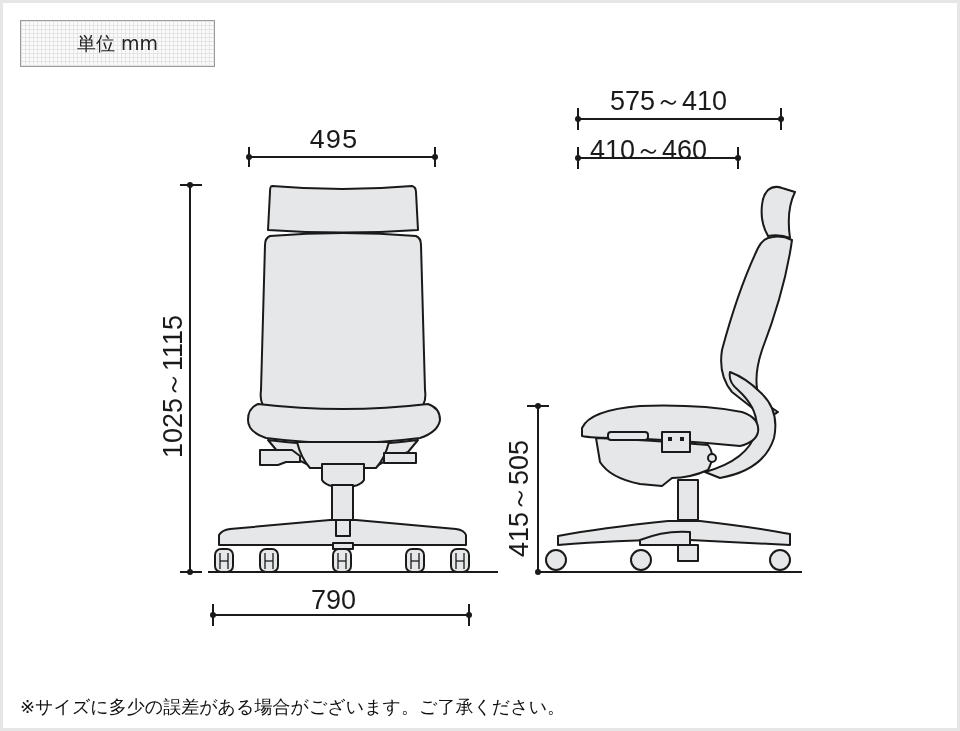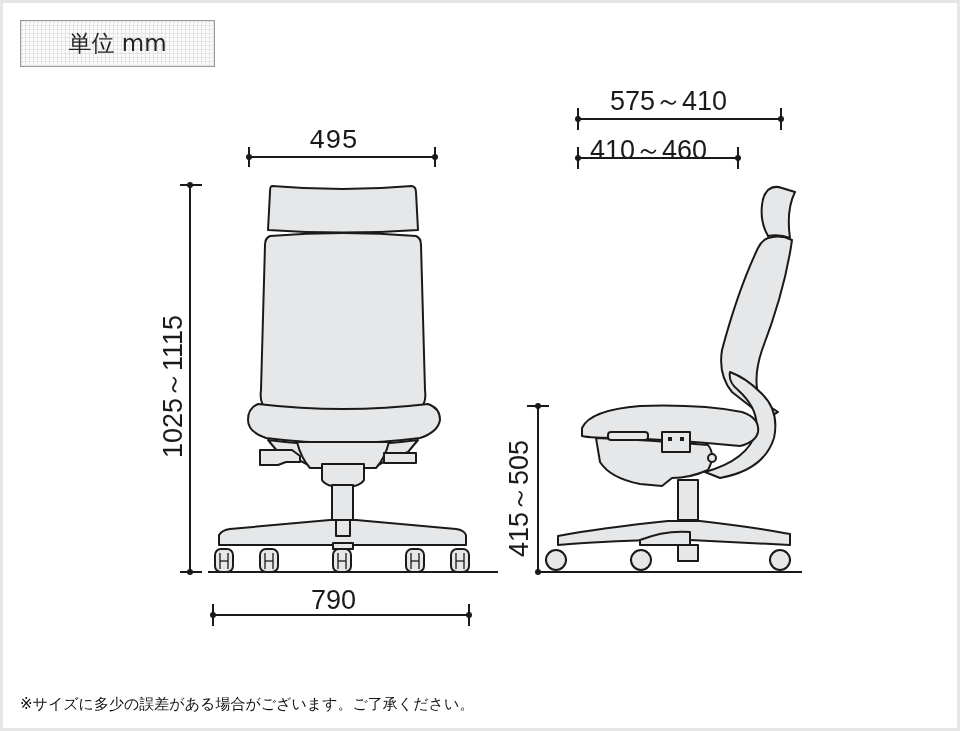--- a/index.html
+++ b/index.html
@@ -21,21 +21,21 @@
       left: 20px; top: 20px;
       width: 195px; height: 47px;
       border: 1px solid #9a9a9a;
       box-sizing: border-box;
       background-color: #fbfbfb;
       background-image:
         linear-gradient(#e4e4e4 1px, transparent 1px),
         linear-gradient(90deg, #e4e4e4 1px, transparent 1px);
       background-size: 4px 4px;
       display: flex; align-items: center; justify-content: center;
-      font-size: 23px; color: #222;
+      font-size: 19px; color: #222;
       font-family: "DejaVu Sans", sans-serif;
     }
     .diagram {
       position: absolute; left: 0; top: 0;
       width: 960px; height: 731px;
     }
     .dim-label {
       position: absolute;
       font-size: 27px;
       color: #1a1a1a;
@@ -43,21 +43,21 @@
       line-height: 1;
       white-space: nowrap;
     }
     .vertical {
       transform-origin: left top;
       transform: rotate(-90deg);
     }
     .note {
       position: absolute;
       left: 20px; top: 695px;
-      font-size: 15px;
+      font-size: 18px;
       color: #111;
       font-family: "DejaVu Sans", sans-serif;
       white-space: nowrap;
     }
   </style>
 </head>
 <body>
 
 <div class="panel"></div>
 

